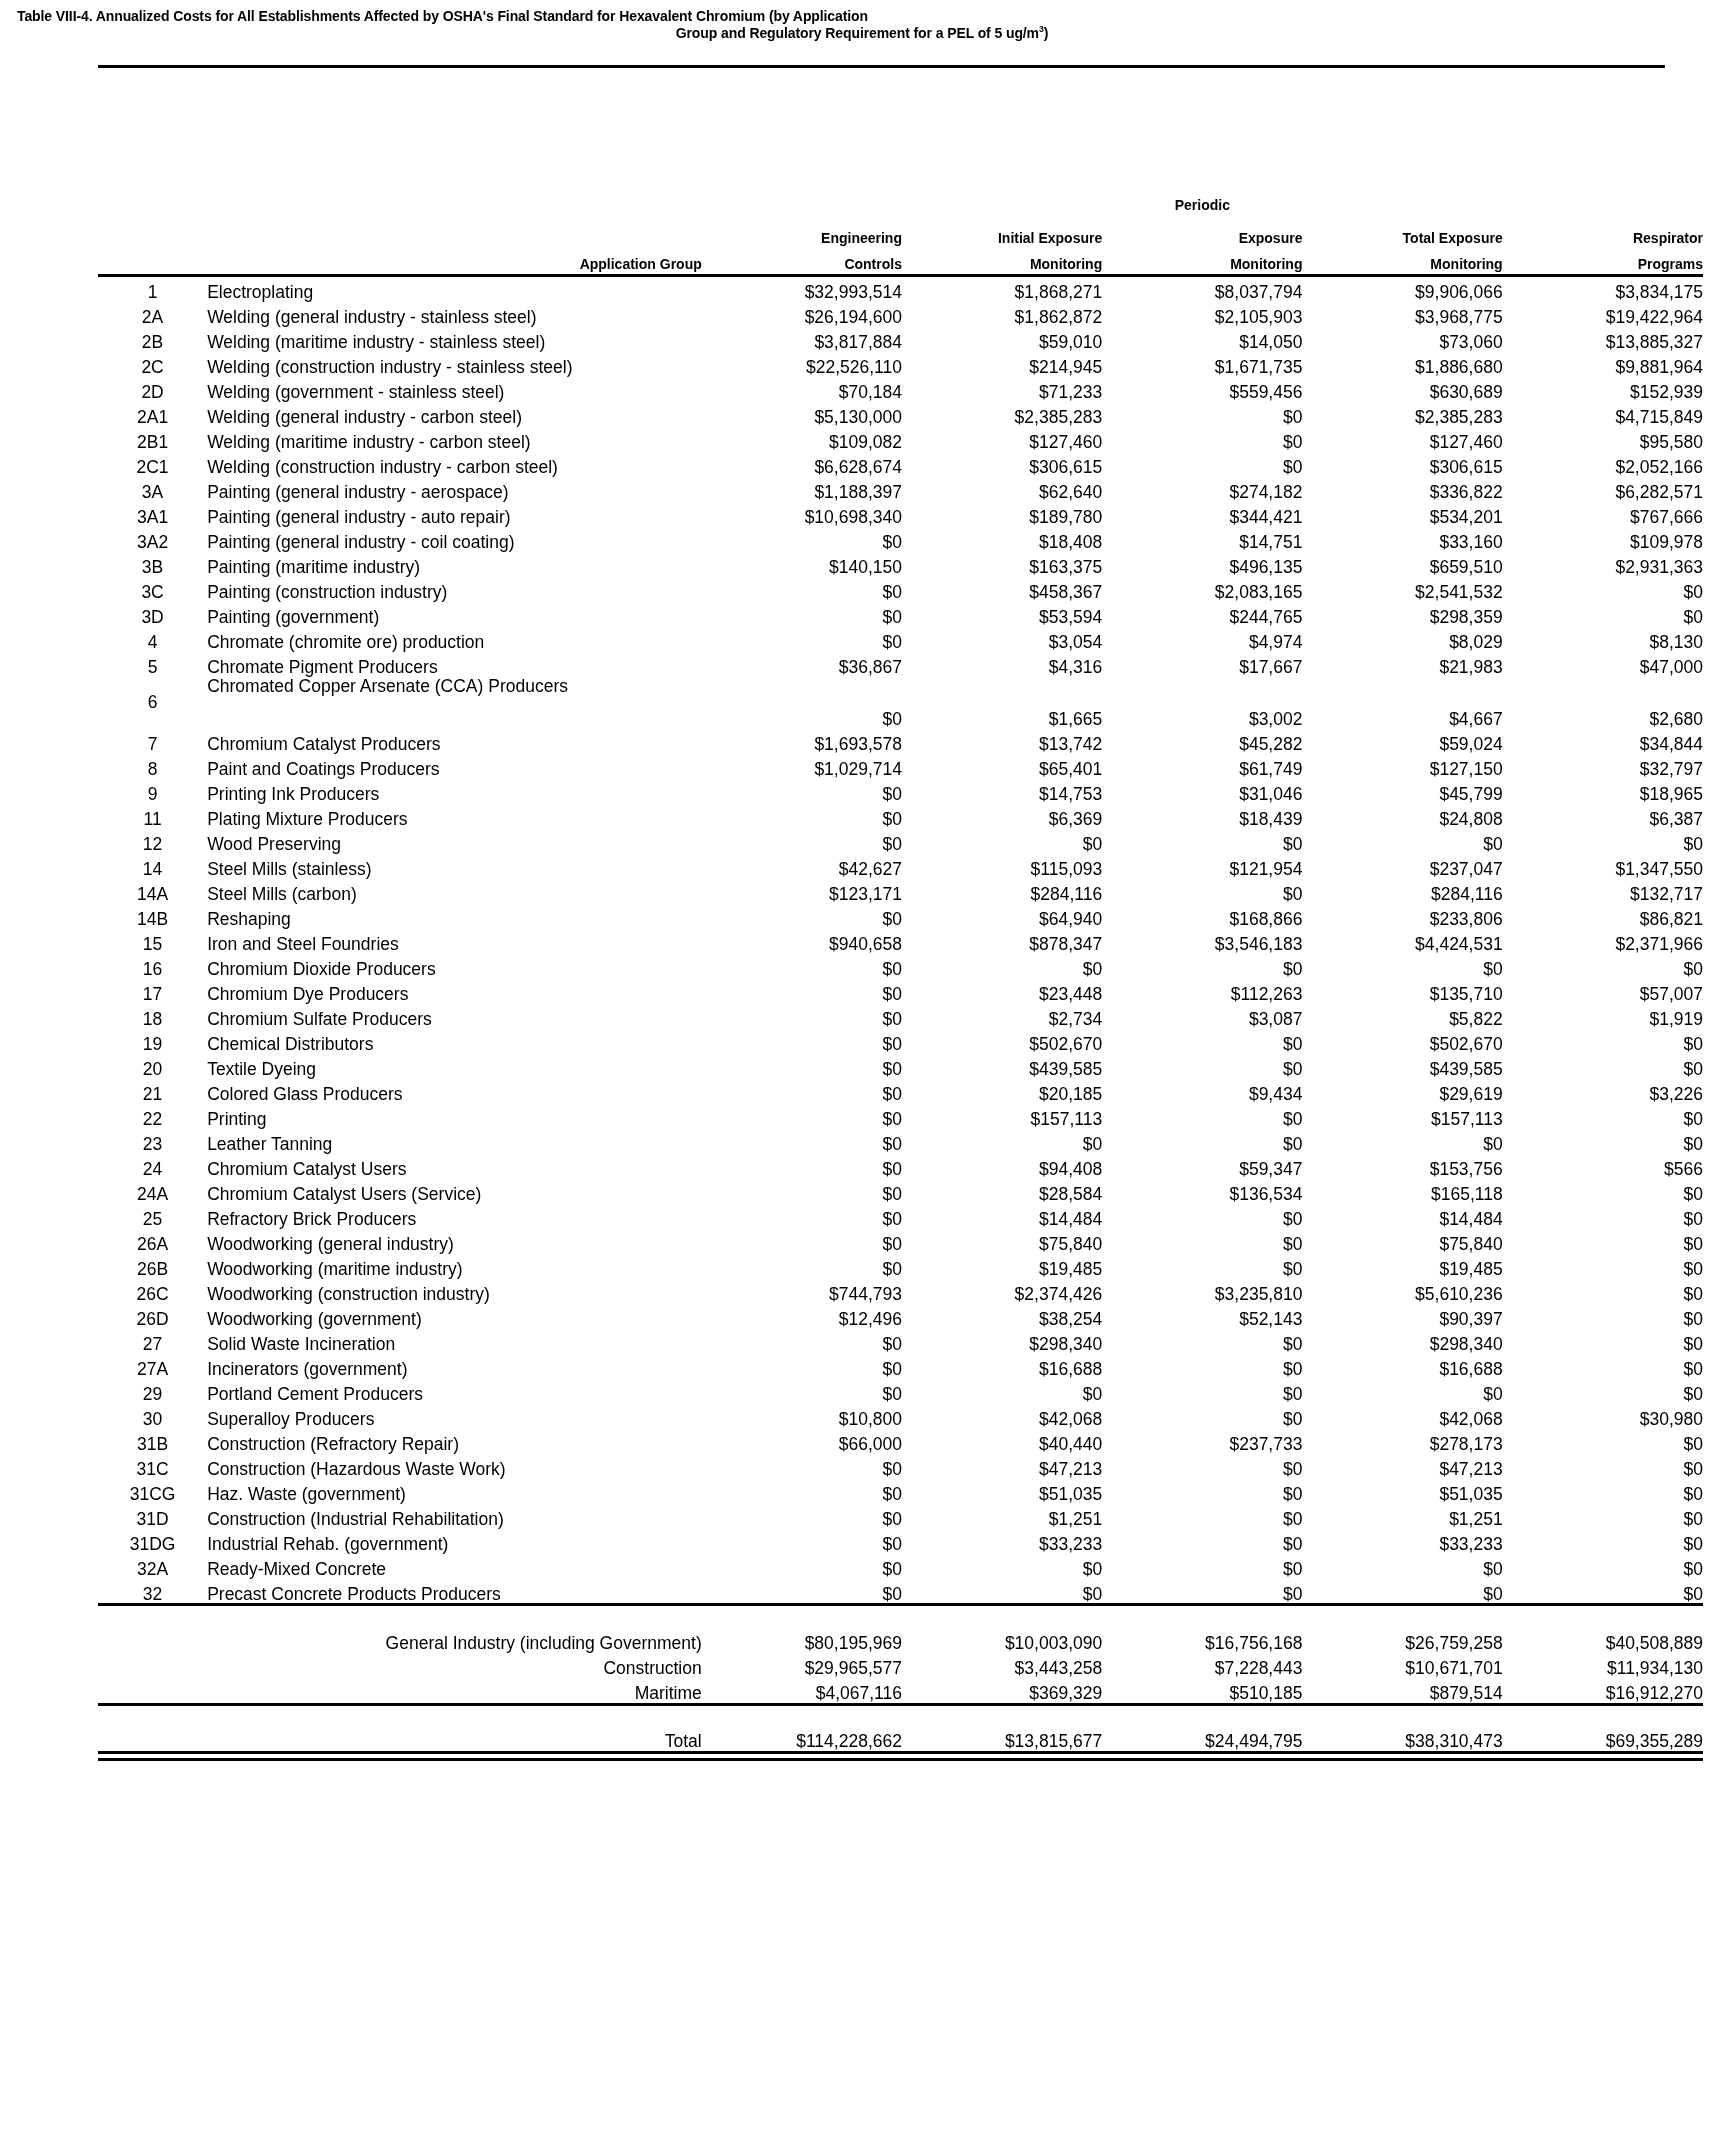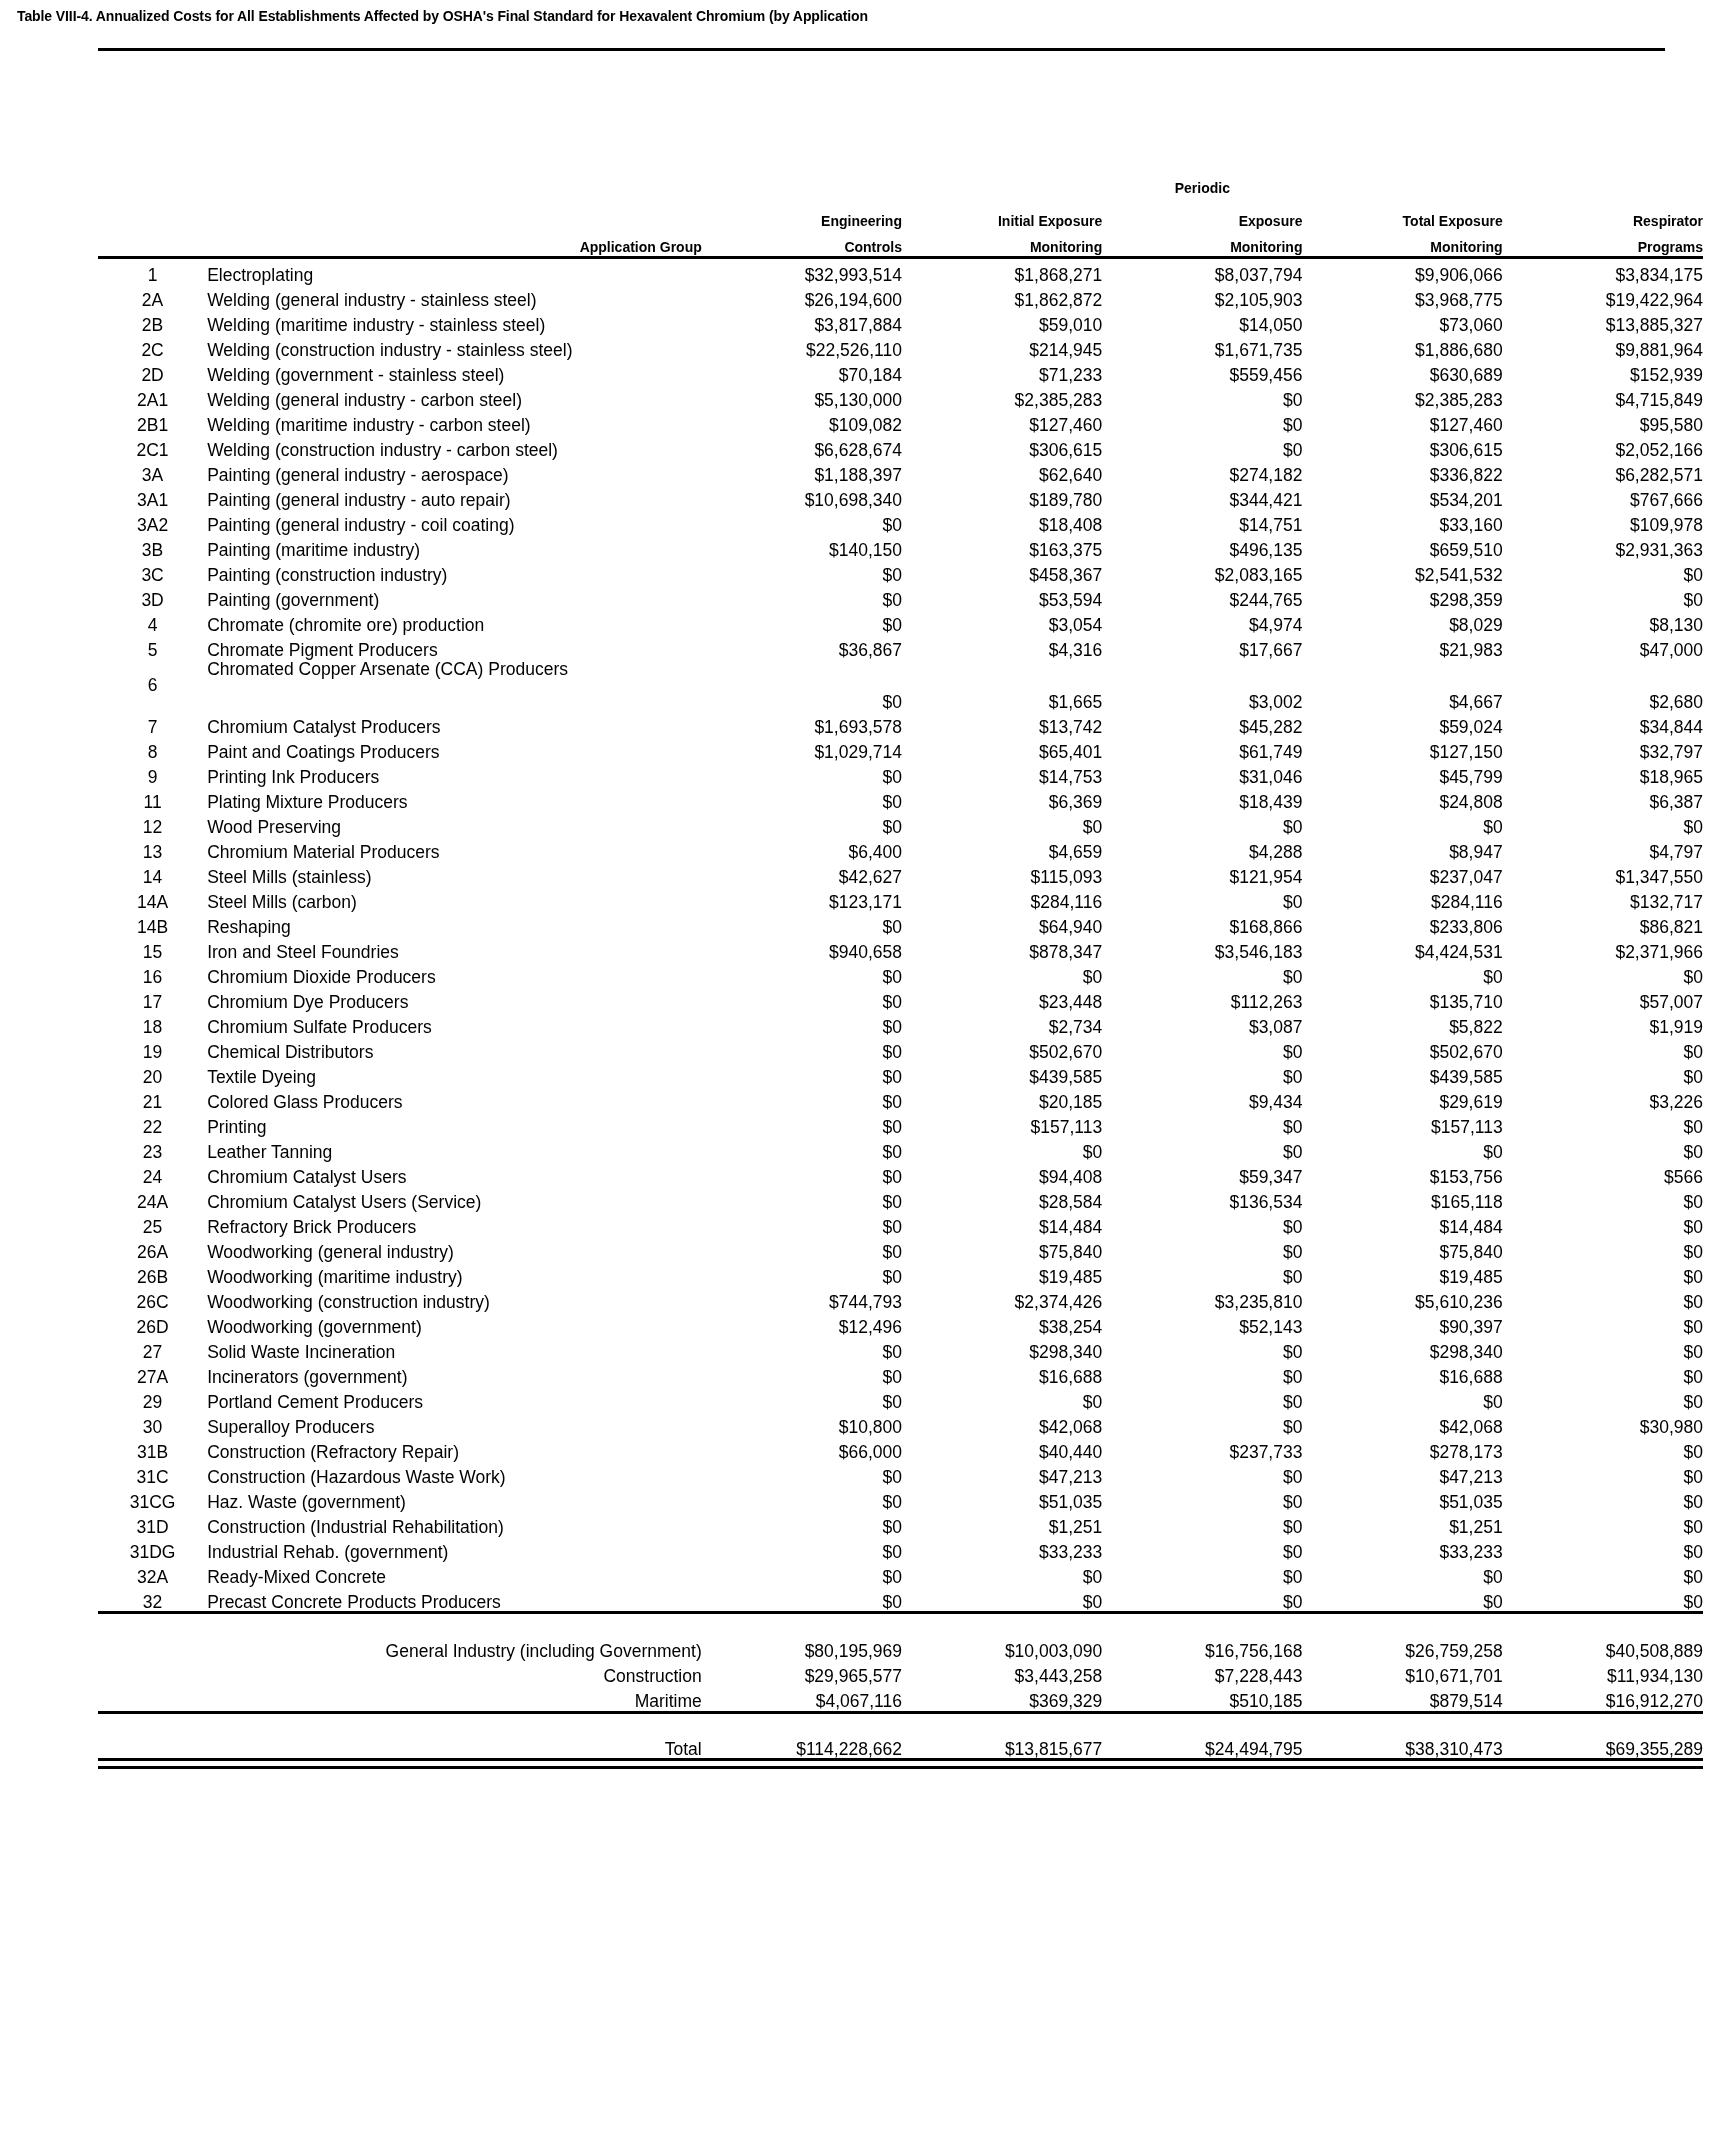--- a/index.html
+++ b/index.html
@@ -135,20 +135,21 @@
 
   tbody td.sum-name { text-align: right; padding-left: 4.3px; }
 </style>
 </head>
 <body>
 
 <div class="page">
 
   <div class="title-block">
     <div class="title-line title-line1">Table VIII-4.  Annualized Costs for All Establishments Affected by OSHA's Final Standard for Hexavalent Chromium (by Application</div>
+    <div class="title-line title-line2"><span>Group and Regulatory Requirement for a PEL of 5 ug/m</span><span class="sup">3</span><span>)</span></div>
   </div>
 
   <div class="rule-top"></div>
 
   <table class="cost">
     <colgroup>
       <col class="c-id">
       <col class="c-name">
       <col class="c-num">
       <col class="c-num">
@@ -395,29 +396,20 @@
         <tr>
           <td class="id">12</td>
           <td class="name">Wood Preserving</td>
           <td class="num">$0</td>
           <td class="num">$0</td>
           <td class="num">$0</td>
           <td class="num">$0</td>
           <td class="num">$0</td>
         </tr>
         <tr>
-          <td class="id">13</td>
-          <td class="name">Chromium Material Producers</td>
-          <td class="num">$6,400</td>
-          <td class="num">$4,659</td>
-          <td class="num">$4,288</td>
-          <td class="num">$8,947</td>
-          <td class="num">$4,797</td>
-        </tr>
-        <tr>
           <td class="id">14</td>
           <td class="name">Steel Mills (stainless)</td>
           <td class="num">$42,627</td>
           <td class="num">$115,093</td>
           <td class="num">$121,954</td>
           <td class="num">$237,047</td>
           <td class="num">$1,347,550</td>
         </tr>
         <tr>
           <td class="id">14A</td>

